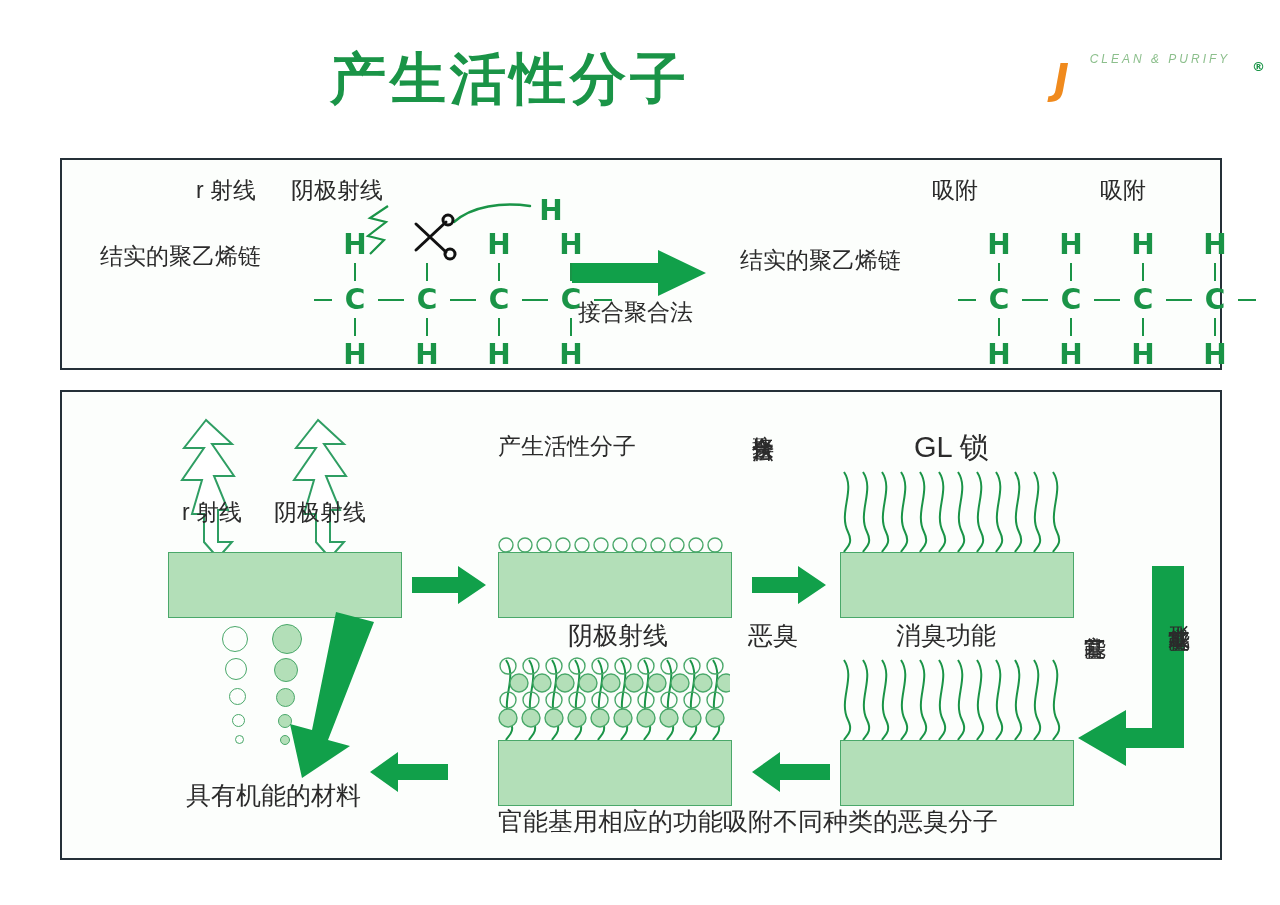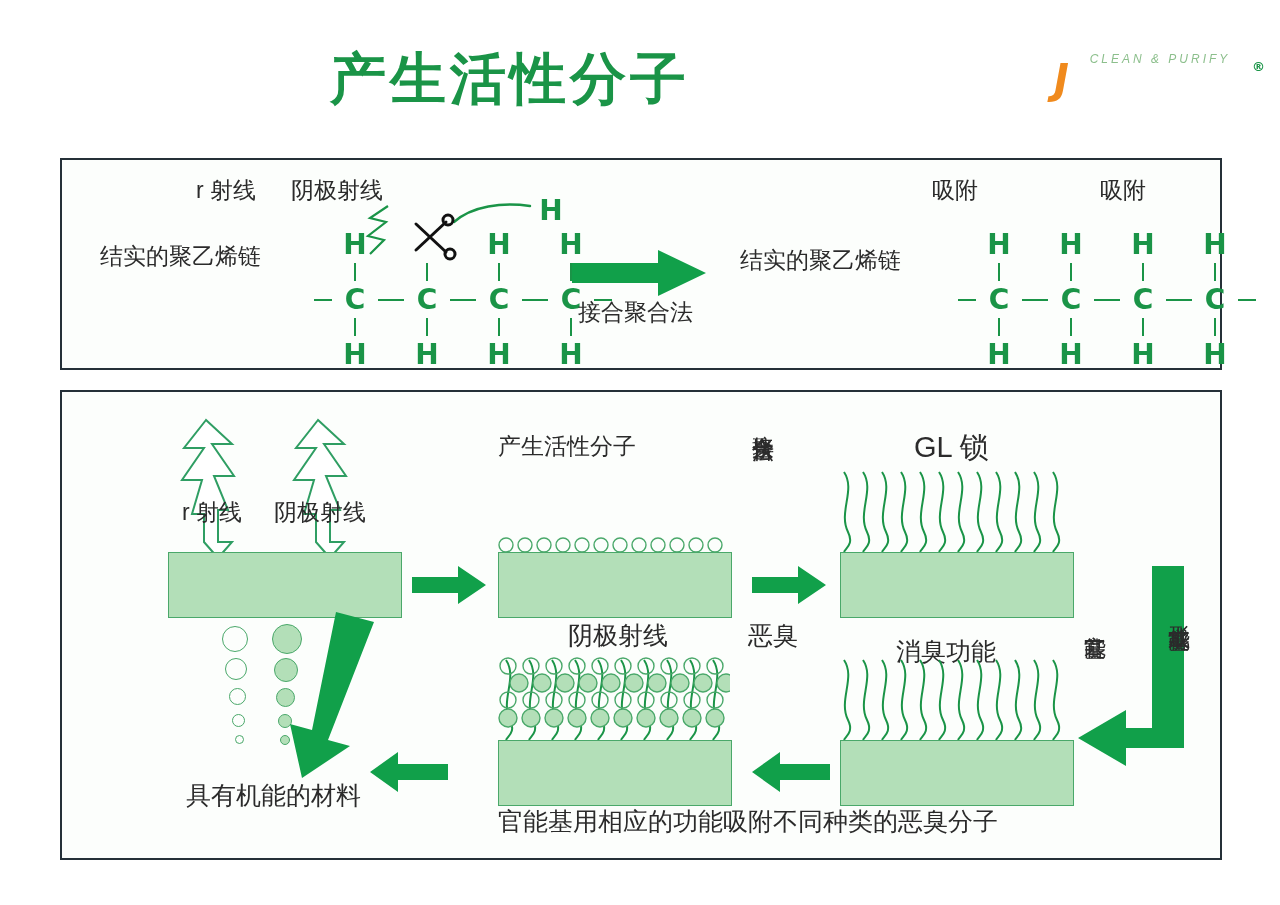--- a/index.html
+++ b/index.html
@@ -321,21 +321,21 @@
     <path d="M99,2 C111,20 93,42 103,62 C109,74 101,78 99,82"></path>
     <path d="M118,2 C130,20 112,42 122,62 C128,74 120,78 118,82"></path>
     <path d="M137,2 C149,20 131,42 141,62 C147,74 139,78 137,82"></path>
     <path d="M156,2 C168,20 150,42 160,62 C166,74 158,78 156,82"></path>
     <path d="M175,2 C187,20 169,42 179,62 C185,74 177,78 175,82"></path>
     <path d="M194,2 C206,20 188,42 198,62 C204,74 196,78 194,82"></path>
     <path d="M213,2 C225,20 207,42 217,62 C223,74 215,78 213,82"></path>
   </g>
 </svg>
 <div class="abs slab" id="slab-3"></div>
-<div class="abs lbl nowrap" style="left:896px;top:622px;font-size:25px;margin-top:16px;">消臭功能</div>
+<div class="abs lbl nowrap" style="left:896px;top:622px;font-size:25px;">消臭功能</div>
 
 <svg class="abs" style="left:1074px;top:566px;" width="120" height="230">
   <polygon class="arrow-green" points="78,0 110,0 110,182 52,182 52,200 4,172 52,144 52,162 78,162"></polygon>
 </svg>
 <div class="abs vtext" style="left:1084px;top:618px;height:110px;">官能基</div>
 <div class="abs vtext" style="left:1168px;top:608px;height:170px;">形成官能基</div>
 
 <svg class="abs" style="left:840px;top:658px;" width="232" height="84">
   <g fill="none" stroke="#1a9447" stroke-width="2">
     <path d="M4,2 C16,20 -2,42 8,62 C14,74 6,78 4,82"></path>

